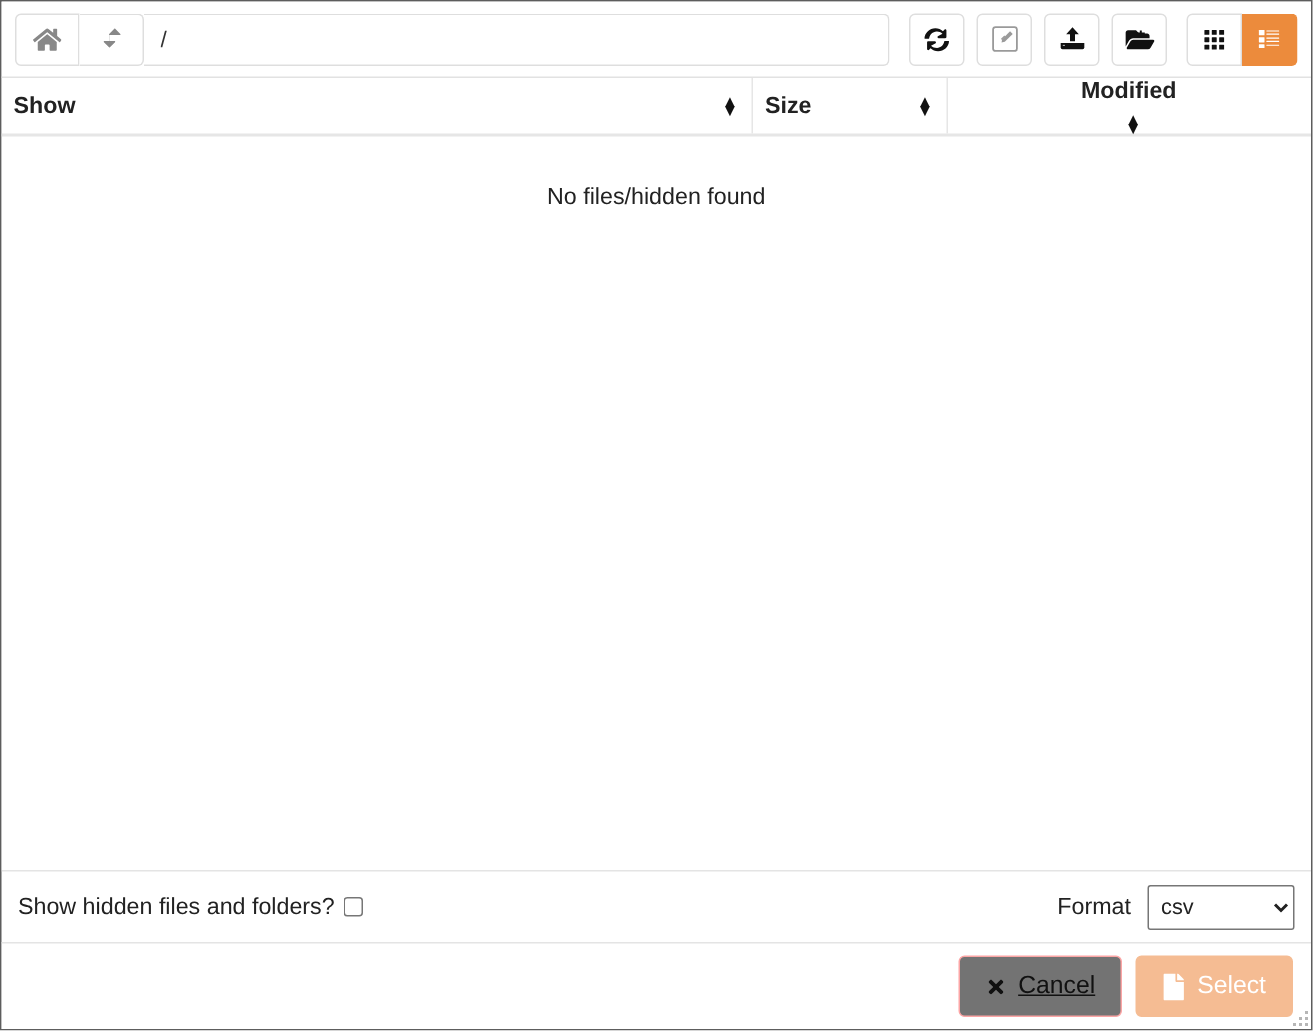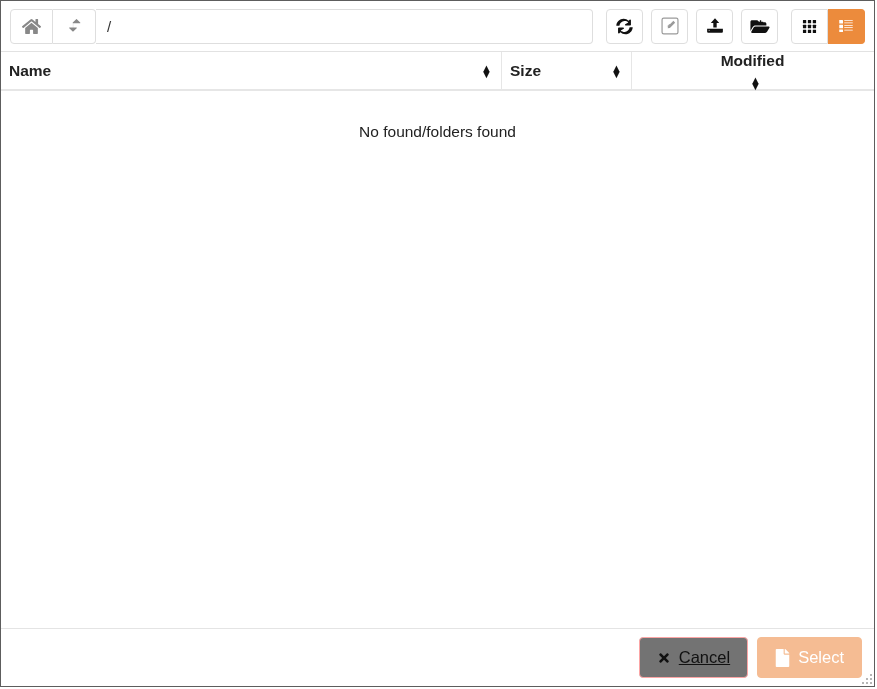--- a/index.html
+++ b/index.html
@@ -377,21 +377,21 @@
             <rect x="200" y="376" width="272" height="26" rx="6"></rect>
           </svg>
         </span>
       </div>
     </div>
   </div>
 
   <div class="filearea">
     <div class="thead">
       <div class="th th-name">
-        <span>Name</span>
+        <span>Show</span>
         <span class="sort-ico">
             <span>▲</span>
             <span>▼</span>
           </span>
       </div>
       <div class="th th-size">
         <span>Size</span>
         <span class="sort-ico">
             <span>▲</span>
             <span>▼</span>
@@ -399,24 +399,36 @@
       </div>
       <div class="th th-modified">
         <span>Modified</span>
         <span class="sort-ico">
             <span>▲</span>
             <span>▼</span>
           </span>
       </div>
     </div>
     <div class="tbody">
-      <div class="empty-msg">No found/folders found</div>
+      <div class="empty-msg">No files/hidden found</div>
     </div>
   </div>
 
+  <div class="options">
+    <label class="hidden-toggle">
+      <span>Show hidden files and folders?</span>
+      <input type="checkbox" style="">
+    </label>
+    <div class="format-wrap">
+      <span class="format-label">Format</span>
+      <select class="format-select">
+        <option>csv</option>
+      </select>
+    </div>
+  </div>
 
   <div class="footer">
     <button class="footer-btn cancel-btn">
       <span>
         <svg width="14" height="14" viewBox="0 0 352 512" fill="currentColor" aria-hidden="true">
           <path d="M242.72 256l100.07-100.07c12.28-12.28 12.28-32.19 0-44.48l-22.24-22.24c-12.28-12.28-32.19-12.28-44.48 0L176 189.28 75.93 89.21c-12.28-12.28-32.19-12.28-44.48 0L9.21 111.45c-12.28 12.28-12.28 32.19 0 44.48L109.28 256 9.21 356.07c-12.28 12.28-12.28 32.19 0 44.48l22.24 22.24c12.28 12.28 32.2 12.28 44.48 0L176 322.72l100.07 100.07c12.28 12.28 32.2 12.28 44.48 0l22.24-22.24c12.28-12.28 12.28-32.19 0-44.48L242.72 256z"></path>
         </svg>
       </span>
       <span>Cancel</span>
     </button>

